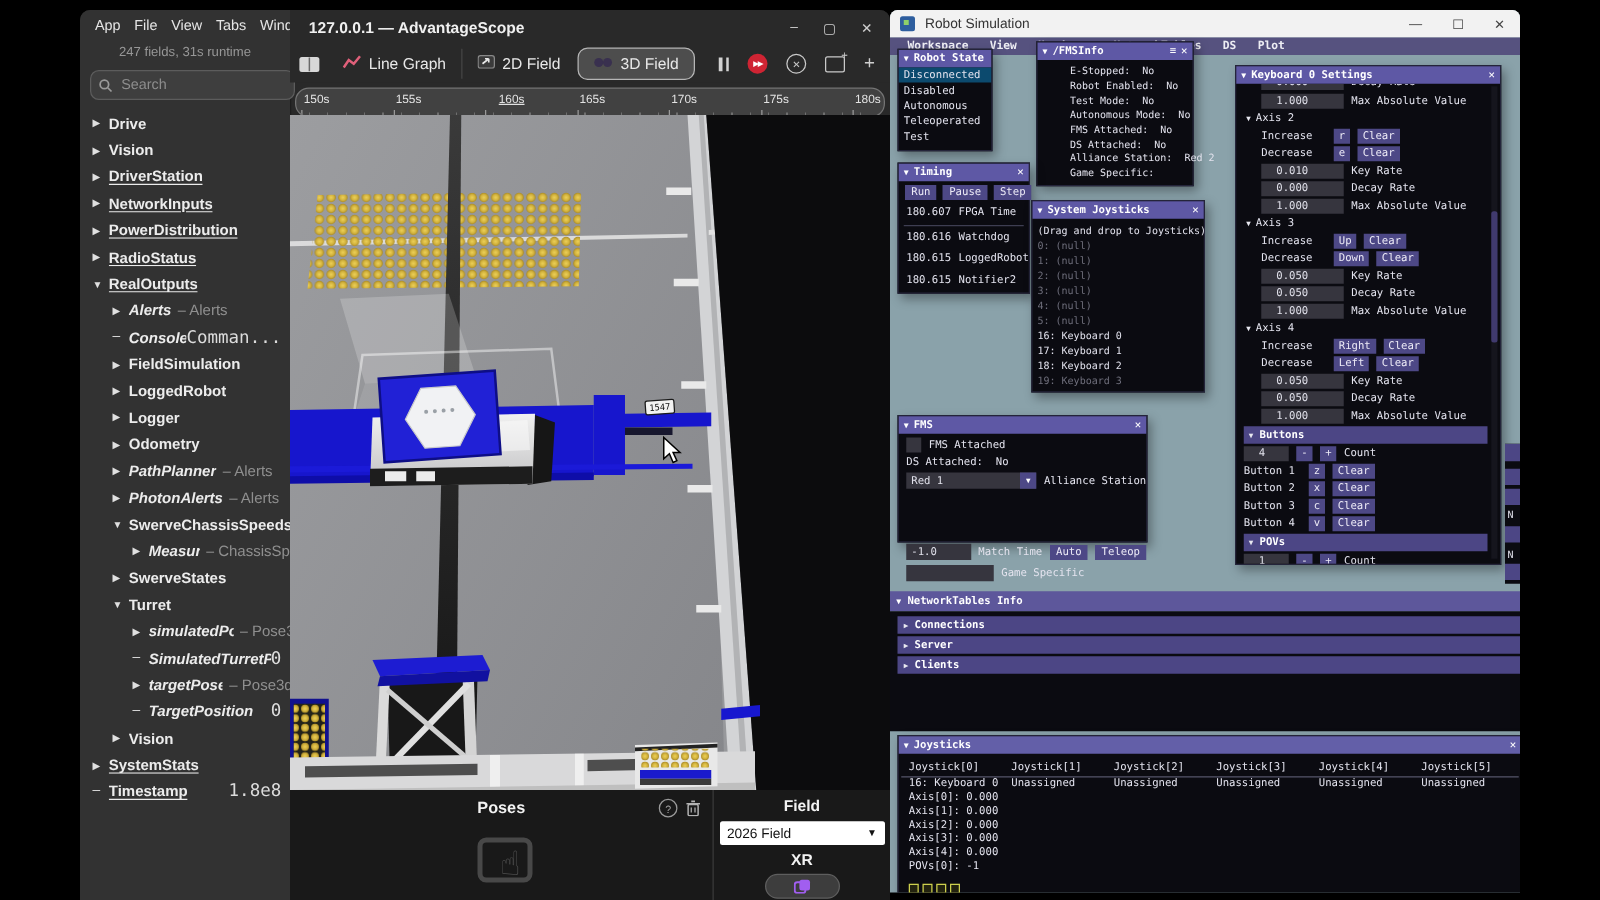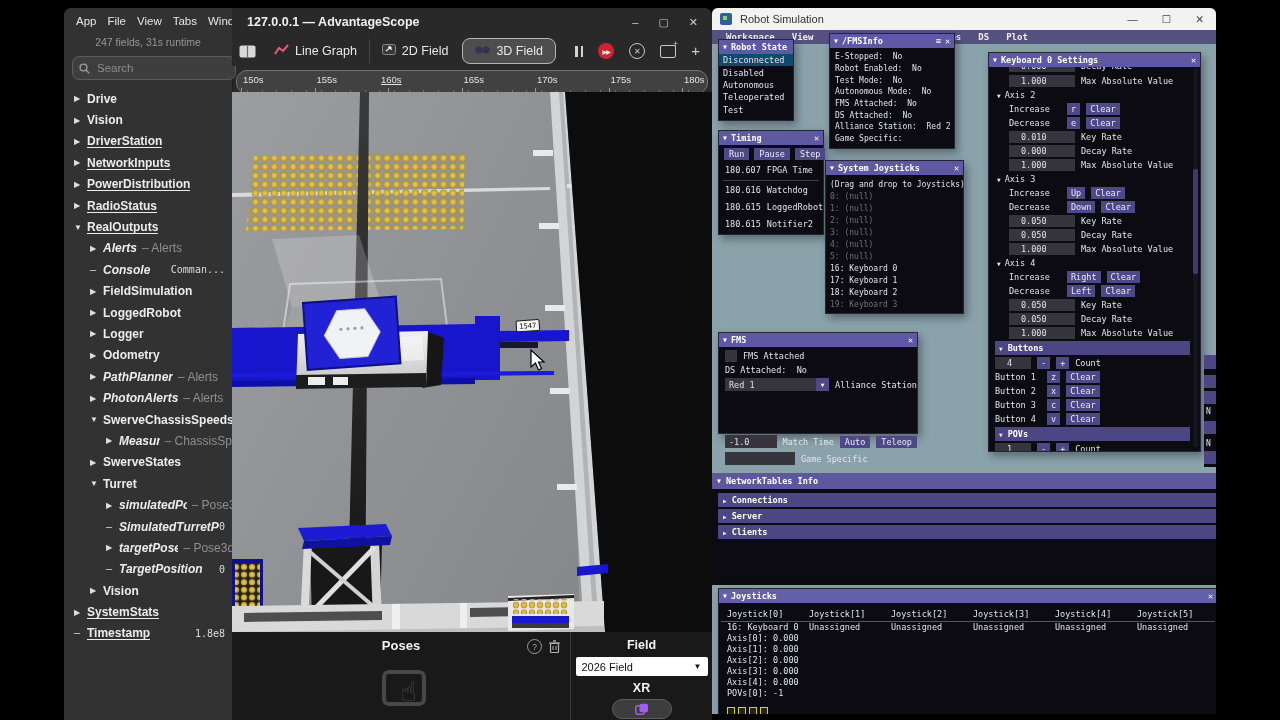--- a/index.html
+++ b/index.html
@@ -20,21 +20,21 @@
   #searchbox input::placeholder{color:#8d8d8d;}
   #tree{position:absolute;top:80px;left:0;right:0;}
   .tree-row{display:flex;align-items:center;height:21.4px;white-space:nowrap;overflow:hidden;
             font-size:12px;color:#ececec;}
   .tr-marker{width:13px;flex:0 0 13px;font-size:8px;color:#e0e0e0;text-align:left;}
   .tr-dash{font-size:11px;position:relative;top:-1px;}
   .tr-label{font-weight:600;flex:0 1 auto;overflow:hidden;}
   .tr-label.it{font-style:italic;}
   .tr-label.ul{text-decoration:underline;text-underline-offset:2px;}
   .tr-suffix{color:#8f8f8f;margin-left:5px;flex:0 1 auto;overflow:hidden;}
-  .tr-value{margin-left:auto;padding-right:7px;color:#dcdcdc;font-size:10px;font-family:"DejaVu Sans Mono",monospace;}
+  .tr-value{margin-left:auto;padding-right:7px;color:#dcdcdc;font-size:14px;font-family:"DejaVu Sans Mono",monospace;}
 
   #amain{position:absolute;left:168px;top:0;width:480px;height:712px;}
   #atitlebar{position:absolute;left:0;top:0;right:0;height:28px;background:#292929;display:flex;align-items:center;}
   #atitle{font-size:12.5px;font-weight:700;color:#f0f0f0;padding-left:15px;}
   #awin-controls{margin-left:auto;display:flex;gap:20px;padding-right:14px;color:#cfcfcf;font-size:11px;}
   #atabbar{position:absolute;left:0;top:28px;right:0;height:30px;background:#292929;display:flex;align-items:center;}
   .tool-icon{display:flex;align-items:center;justify-content:center;width:30px;height:22px;}
   .atab{display:flex;align-items:center;gap:6px;height:24px;padding:0 12px;font-size:12.5px;color:#e8e8e8;
         border-left:1px solid #454545;}
   .atab:first-of-type{border-left:none;}
@@ -342,21 +342,21 @@
           <span class="plus-ic">+</span>
         </span>
       </div>
 
       <div id="timeline">
         <div id="tl-minor"></div>
       <span class="tl-label" style="left: 6px;">150s</span>
           <span class="tl-tick" style="left: 4px;"></span>
           <span class="tl-label" style="left: 79.5px;">155s</span>
           <span class="tl-tick" style="left: 77.5px;"></span>
-          <span class="tl-label" style="left: 144px; text-decoration: underline;">160s</span>
+          <span class="tl-label" style="left: 162px; text-decoration: underline;">160s</span>
           <span class="tl-tick" style="left: 151px;"></span>
           <span class="tl-label" style="left: 226.5px;">165s</span>
           <span class="tl-tick" style="left: 224.5px;"></span>
           <span class="tl-label" style="left: 300px;">170s</span>
           <span class="tl-tick" style="left: 298px;"></span>
           <span class="tl-label" style="left: 373.5px;">175s</span>
           <span class="tl-tick" style="left: 371.5px;"></span>
           <span class="tl-label" style="left: 447px;">180s</span>
           <span class="tl-tick" style="left: 445px;"></span>
         </div>
@@ -539,21 +539,21 @@
     </div>
 
     <div class="panel" id="p-fmsinfo" style="left:117px;top:25px;width:124px;height:114px;">
       <div class="phead">
         <span class="tri">▼</span>
         <span>/FMSInfo</span>
         <span class="sp"></span>
         <span class="hx">≡</span>
         <span class="hx">✕</span>
       </div>
-      <div id="fi-body" style="padding-top:3px;">
+      <div id="fi-body" style="padding-top:3px;padding-left:21px;">
           <div class="fi-row">E-Stopped:  No</div>
           <div class="fi-row">Robot Enabled:  No</div>
           <div class="fi-row">Test Mode:  No</div>
           <div class="fi-row">Autonomous Mode:  No</div>
           <div class="fi-row">FMS Attached:  No</div>
           <div class="fi-row">DS Attached:  No</div>
           <div class="fi-row">Alliance Station:  Red 2</div>
           <div class="fi-row">Game Specific:</div>
         </div>
     </div>

